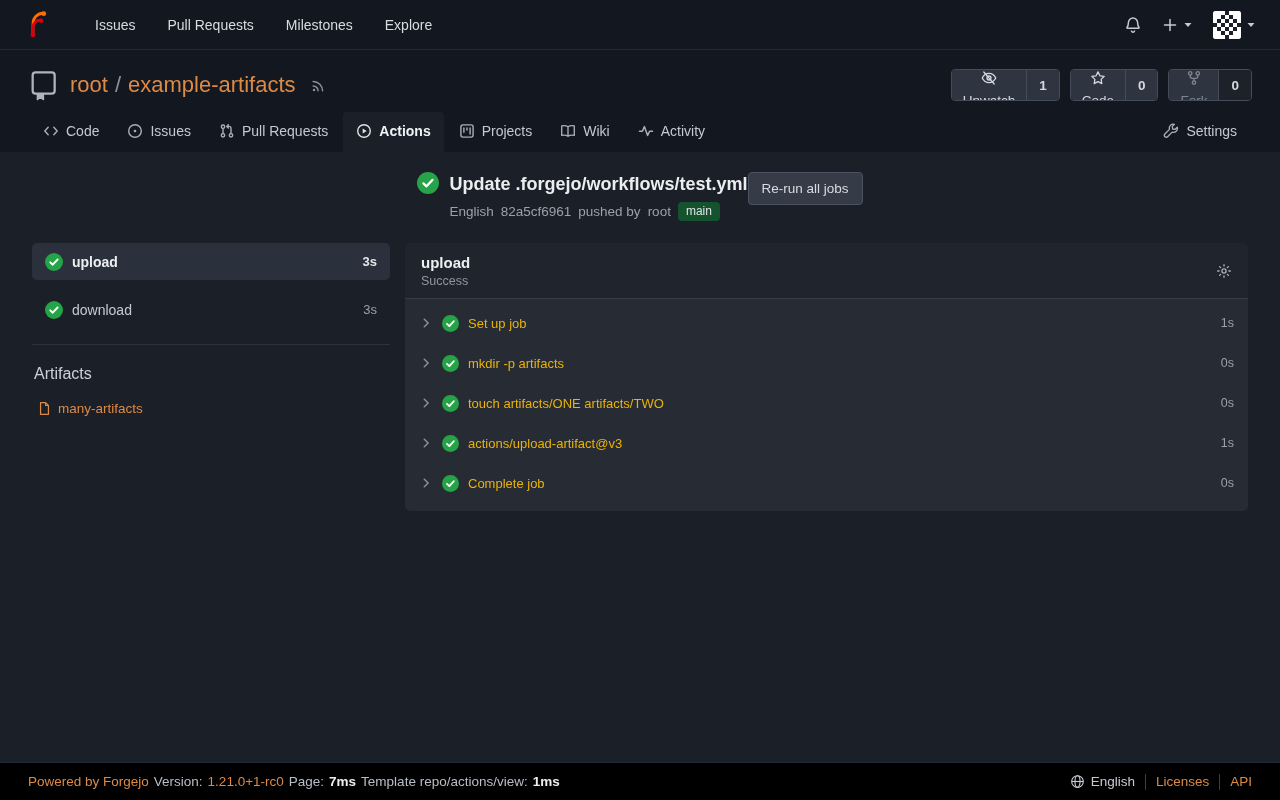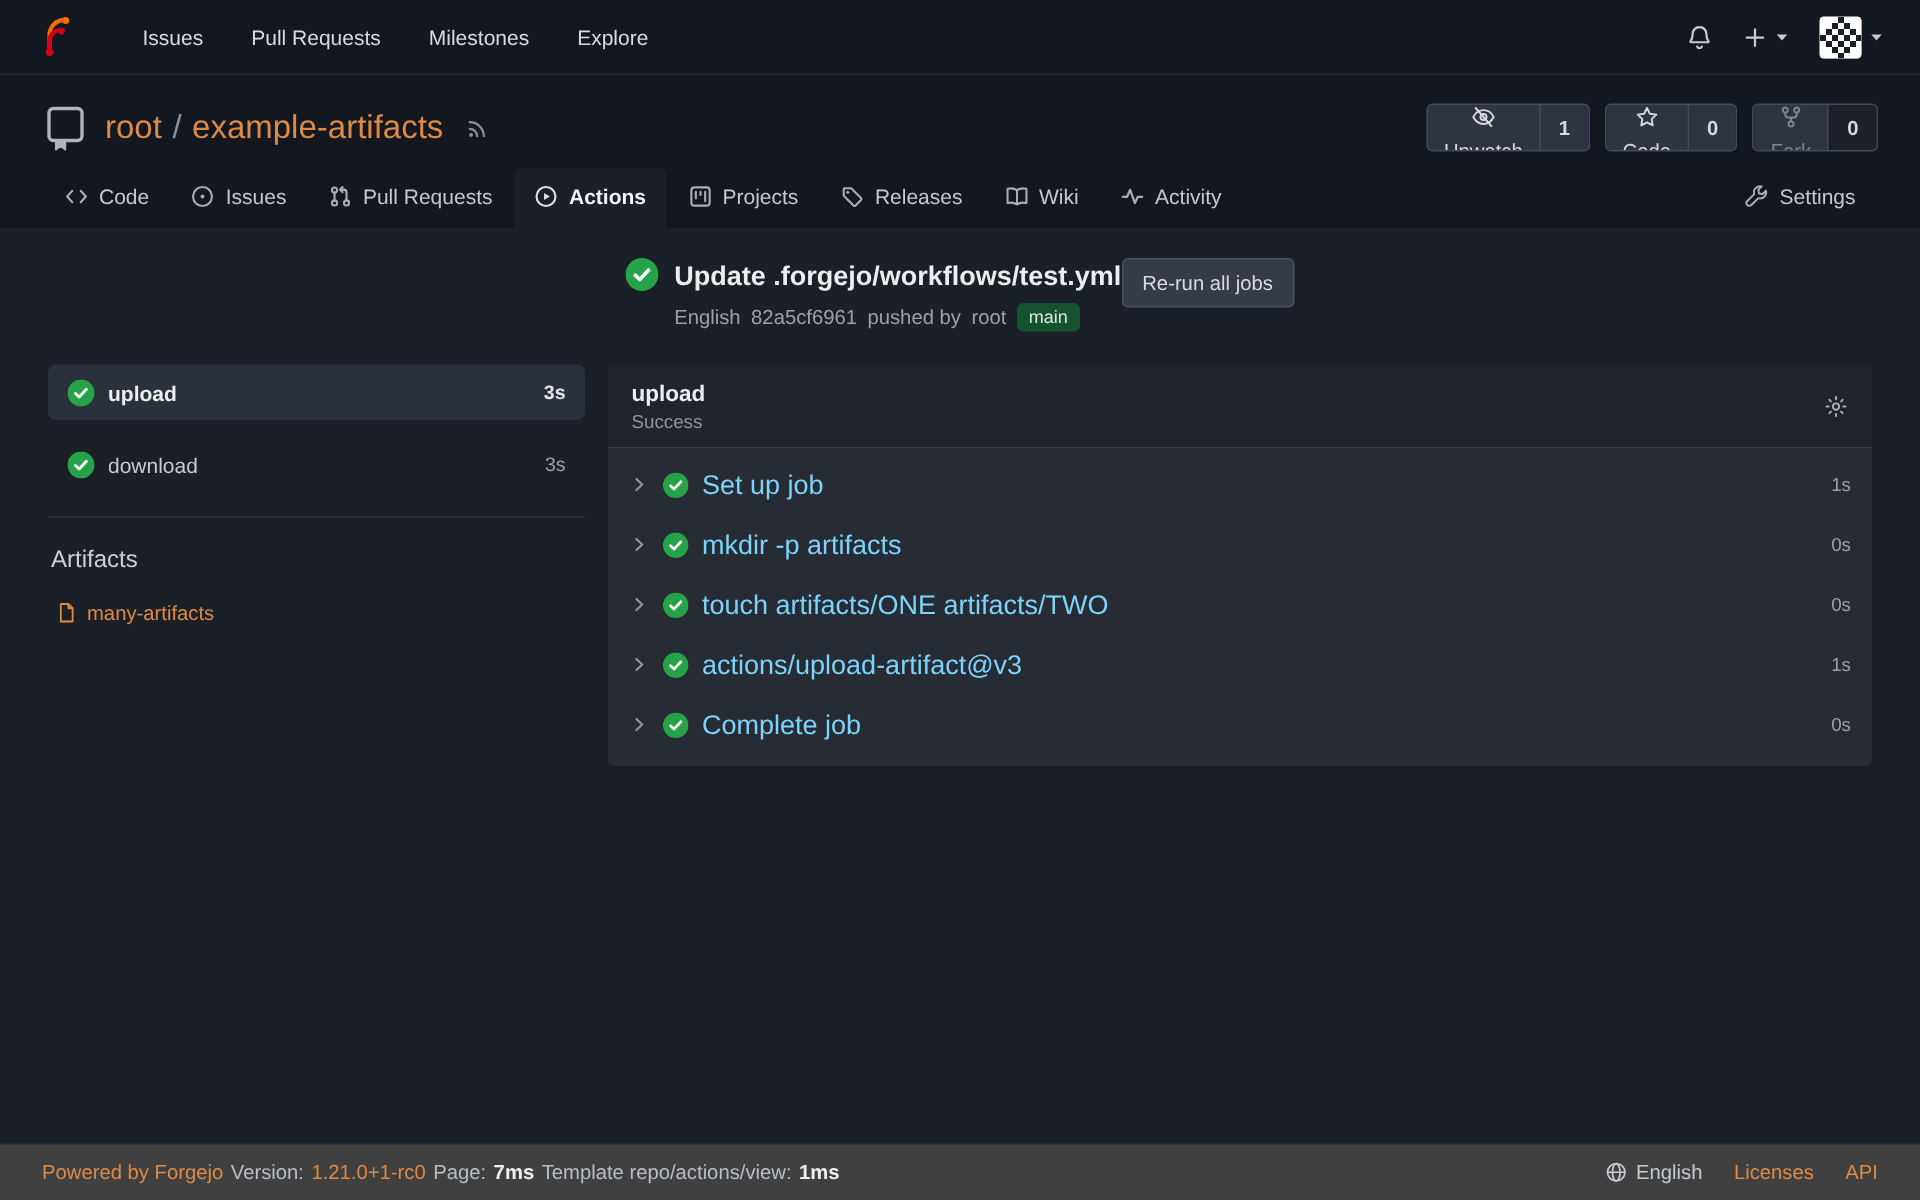--- a/index.html
+++ b/index.html
@@ -108,26 +108,26 @@
   .panel-header {
     background:#20242d; padding:11px 16px 10px; display:flex; align-items:center;
     border-bottom:1px solid #343a46;
   }
   .panel-job-name { font-size:15px; font-weight:700; color:#eceef0; }
   .panel-job-status { font-size:12.5px; color:#8f96a0; margin-top:3px; }
   .panel-gear { margin-left:auto; color:#aab0ba; cursor:pointer; }
   .steps { background:#262b34; padding:4px 0 8px; }
   .step-row { display:flex; align-items:center; height:40px; padding:0 14px; gap:9px; cursor:pointer; }
   .step-chevron { color:#8f96a0; }
-  .step-name { font-size:18px; color:#7dd3fc; }
+  .step-name { font-size:13px; color:#eab308; }
   .step-duration { margin-left:auto; font-size:12.5px; color:#9aa0aa; }
 
   
   .footer {
-    height:38px; background:#404040; border-top:1px solid #232936; flex-shrink:0;
+    height:38px; background:#000000; border-top:1px solid #232936; flex-shrink:0;
     display:flex; align-items:center; justify-content:space-between; padding:0 28px;
     font-size:13.5px; color:#b9bec6; margin-top:auto;
   }
   .footer-left { display:flex; align-items:center; gap:5px; white-space:nowrap; }
   .footer-left a, .footer-right a { color:#dd8a45; text-decoration:none; cursor:pointer; }
   .footer strong { color:#eceef0; }
   .footer-right { display:flex; align-items:center; gap:10px; }
   .footer-lang { display:flex; align-items:center; gap:6px; color:#c6cbd2; cursor:pointer; }
   .footer-sep { width:1px; height:16px; background:#3a404b; }
 
@@ -286,27 +286,20 @@
       <span>Actions</span>
     </div>
     <div class="tab">
       <svg width="16" height="16" viewBox="0 0 16 16" fill="none" stroke="currentColor" stroke-width="1.4" stroke-linecap="round">
           <rect x="1.9" y="1.9" width="12.2" height="12.2" rx="2"></rect>
           <path d="M4.9 4.9 V9.3 M8 4.9 V7 M11.1 4.9 V11.1"></path>
         </svg>
       <span>Projects</span>
     </div>
     <div class="tab">
-      <svg width="16" height="16" viewBox="0 0 16 16" fill="none" stroke="currentColor" stroke-width="1.4" stroke-linejoin="round">
-          <path d="M2.5 7.5 V3 a.5.5 0 0 1 .5-.5 h4.5 L14 9 a1 1 0 0 1 0 1.4 L10.4 14 a1 1 0 0 1 -1.4 0 Z"></path>
-          <circle cx="5.2" cy="5.2" r="1" fill="currentColor" stroke="none"></circle>
-        </svg>
-      <span>Releases</span>
-    </div>
-    <div class="tab">
       <svg width="16" height="16" viewBox="0 0 16 16" fill="none" stroke="currentColor" stroke-width="1.35" stroke-linejoin="round">
           <path d="M8 3.8 C6.3 2.6 4 2.3 1.7 2.9 V12.4 C4 11.8 6.3 12.1 8 13.3 C9.7 12.1 12 11.8 14.3 12.4 V2.9 C12 2.3 9.7 2.6 8 3.8 Z M8 3.8 V13.3"></path>
         </svg>
       <span>Wiki</span>
     </div>
     <div class="tab">
       <svg width="16" height="16" viewBox="0 0 16 16" fill="none" stroke="currentColor" stroke-width="1.5" stroke-linecap="round" stroke-linejoin="round">
           <path d="M1.5 8.2 H4.4 L6.4 3.6 9.6 12.4 11.6 8.2 H14.5"></path>
         </svg>
       <span>Activity</span>

